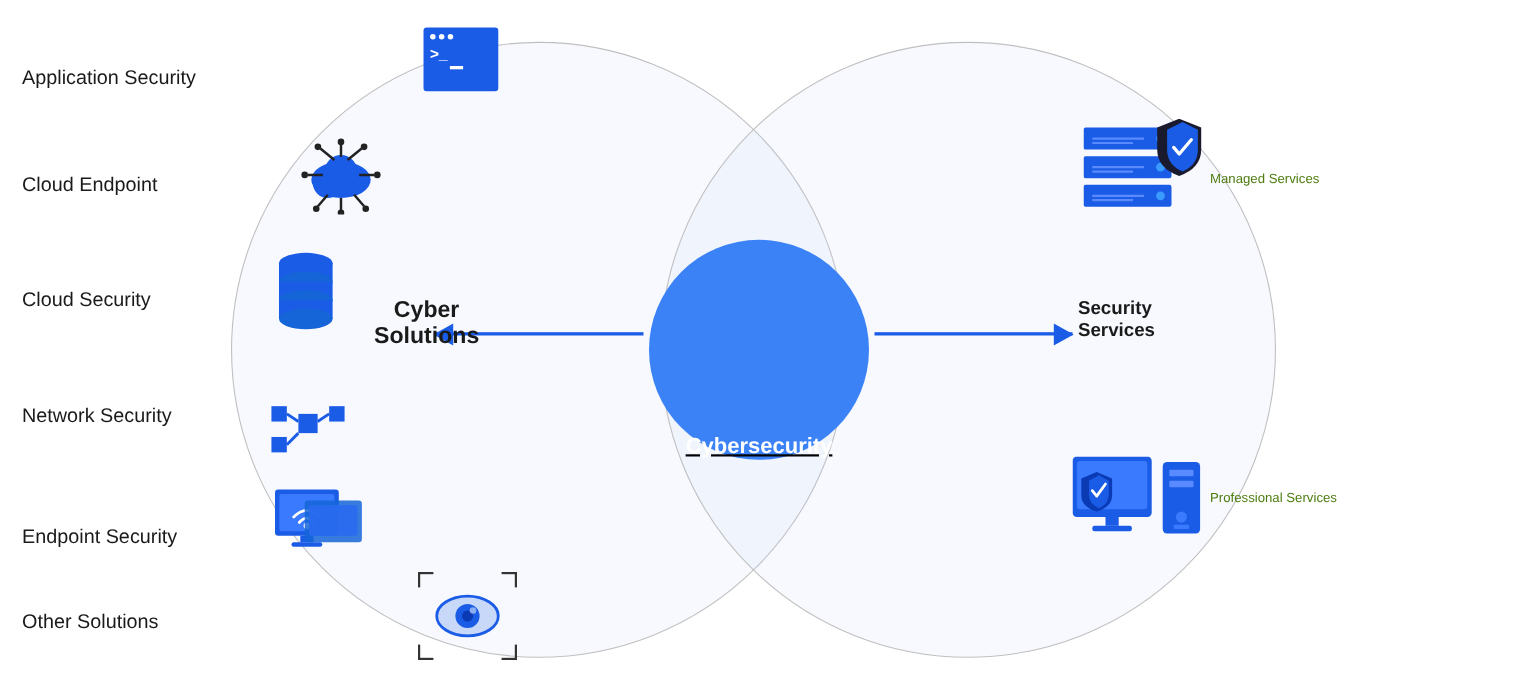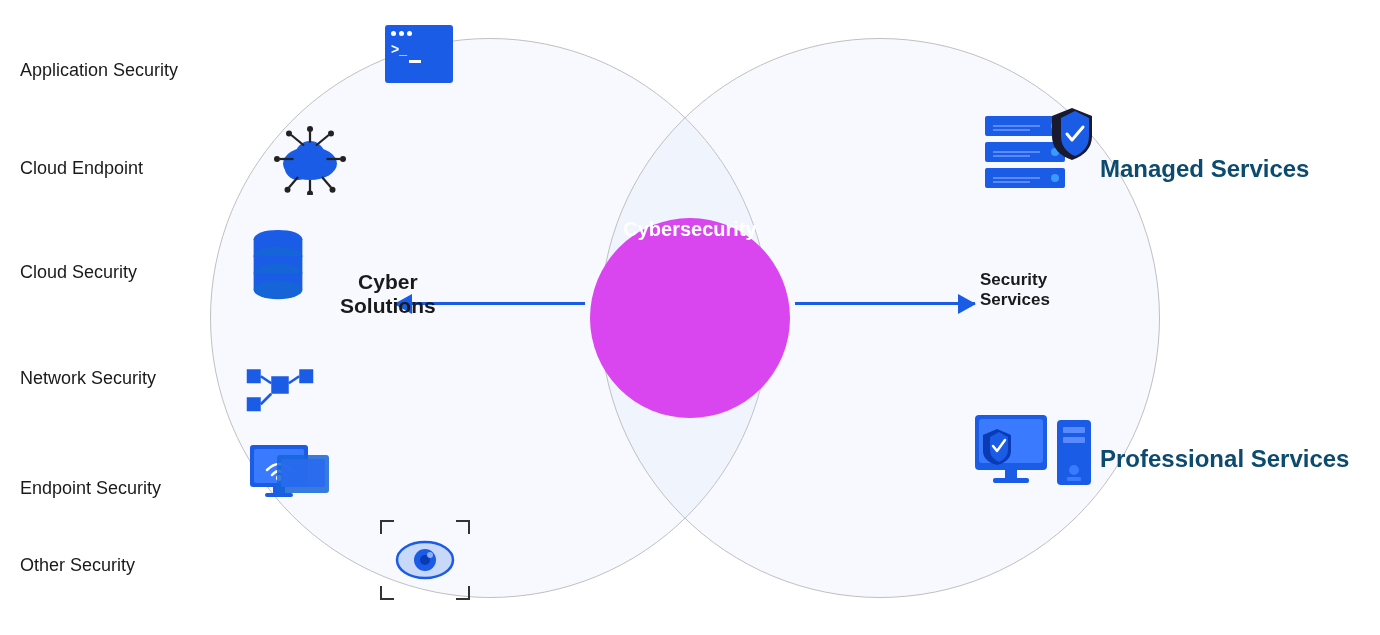--- a/index.html
+++ b/index.html
@@ -23,23 +23,23 @@
       position: absolute;
       left: 20px;
       font-size: 18px;
       color: #1a1a1a;
       font-weight: 400;
     }
 
     
     .right-label {
       position: absolute;
-      font-size: 24px;
-      color: #0c4a6e;
-      font-weight: 700;
+      font-size: 12px;
+      color: #4d7c0f;
+      font-weight: 400;
     }
 
     
     .circle-outer-left {
       position: absolute;
       width: 560px;
       height: 560px;
       border-radius: 50%;
       border: 1.5px solid #c0c0c0;
       background: rgba(200, 215, 245, 0.15);
@@ -57,27 +57,28 @@
       top: 38px;
       left: 600px;
     }
 
     
     .circle-center {
       position: absolute;
       width: 200px;
       height: 200px;
       border-radius: 50%;
-      background: #d946ef;
+      background: #3b82f6;
       top: 218px;
       left: 590px;
       display: flex;
-      align-items: flex-start;
+      align-items: flex-end;
       justify-content: center;
       z-index: 10;
+      text-decoration: underline;
     }
 
     .circle-center-text {
       color: white;
       font-size: 20px;
       font-weight: 700;
       text-align: center;
     }
 
     
@@ -238,21 +239,21 @@
   <div class="arrow-right"></div>
 
   <div class="arrow-label-left">Cyber<br>Solutions</div>
   <div class="arrow-label-right">Security<br>Services</div>
 
   <div class="left-label" style="top:60px;">Application Security</div>
   <div class="left-label" style="top:158px;">Cloud Endpoint</div>
   <div class="left-label" style="top:262px;">Cloud Security</div>
   <div class="left-label" style="top:368px;">Network Security</div>
   <div class="left-label" style="top:478px;">Endpoint Security</div>
-  <div class="left-label" style="top:555px;">Other Security</div>
+  <div class="left-label" style="top:555px;">Other Solutions</div>
 
   <div class="right-label" style="top:155px; left:1100px;">Managed Services</div>
   <div class="right-label" style="top:445px; left:1100px;">Professional Services</div>
 
   <div class="icon-wrap" style="top:25px; left:385px;">
     <div class="terminal-icon">
       <div class="terminal-dots">
         <div class="terminal-dot"></div>
         <div class="terminal-dot"></div>
         <div class="terminal-dot"></div>

